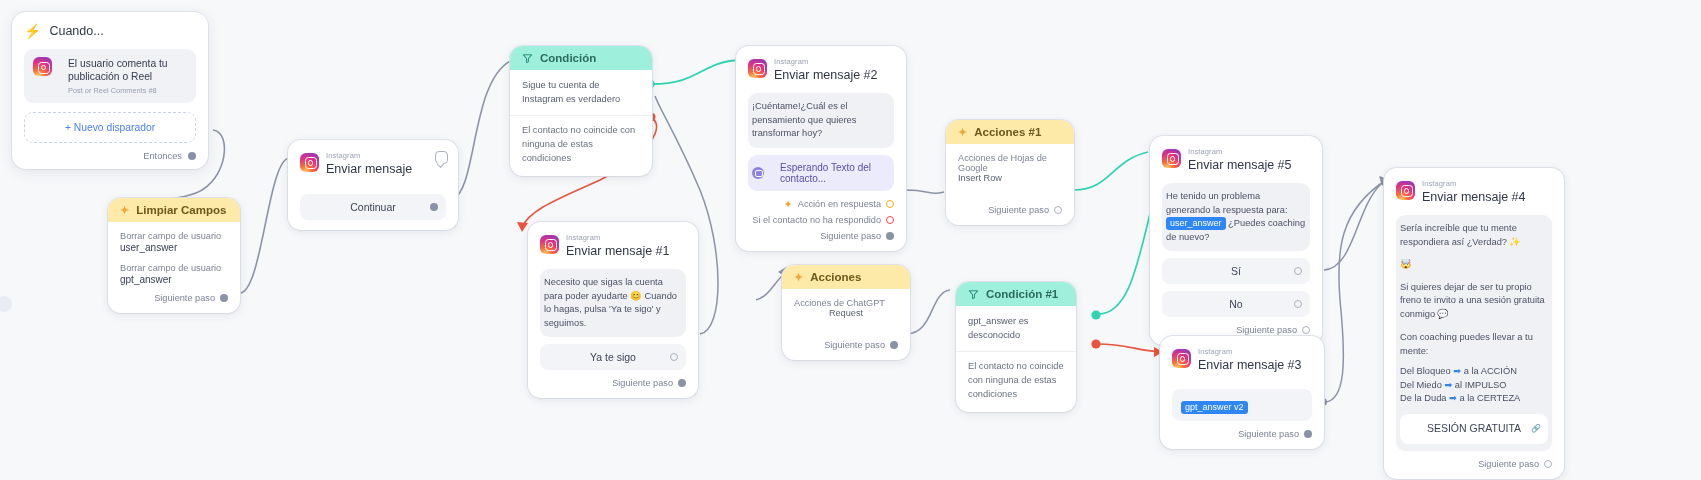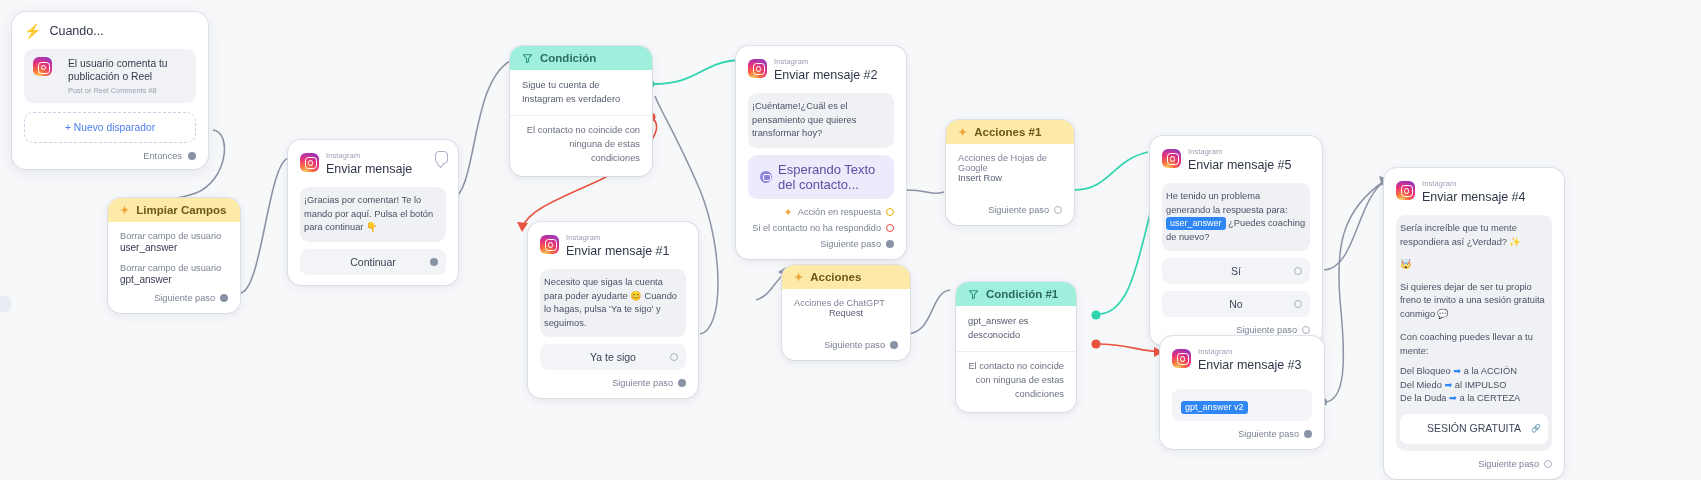--- a/index.html
+++ b/index.html
@@ -53,40 +53,40 @@
     font-size:9.3px; line-height:1.45; color:#4a5163;
   }
   .btn {
     margin-top:7px; background:#f3f4f7; border-radius:8px;
     padding:7px 9px; font-size:10.5px; color:#3d4456; text-align:center;
     position:relative;
   }
   .btn .dot{ position:absolute; right:8px; top:50%; transform:translateY(-50%); }
   .wait {
     margin-top:7px; background:#ecebfb; border-radius:9px;
-    padding:7px 9px 7px 12px; font-size:13px; color:#5a4fa3;
-    display:flex; align-items:center; gap:6px;
+    padding:7px 9px 7px 4px; font-size:10px; color:#5a4fa3;
+    display:flex; align-items:center; gap:16px;
   }
   .bubble-ic{ width:12px;height:12px;border-radius:50%;background:#8d82e0;position:relative;flex:0 0 12px;}
   .bubble-ic::after{content:"";position:absolute;left:3px;top:3.5px;width:6px;height:5px;border:1.3px solid #fff;border-radius:2px;}
 
   .row-right{
     display:flex; align-items:center; justify-content:flex-end; gap:5px;
     font-size:9.2px; color:#7b8294; margin-top:8px;
   }
   .ring{ width:8px;height:8px;border-radius:50%;border:1.6px solid #b9bfcc; display:inline-block;}
   .ring.yellow{ border-color:#eab308; }
   .ring.red{ border-color:#ef4444; }
   .ring.grey{ border-color:#aab0bd; }
 
   .spark{ color:#f0a73a; font-size:11px; line-height:1; }
   .funnel{ width:11px;height:11px; flex:0 0 11px; }
 
   .cond-line{ font-size:9.3px; color:#555c6e; line-height:1.5; }
-  .cond-line.r{ text-align:right; color:#69707f; }
+  .cond-line.r{ text-align:left; color:#69707f; }
   .cond-sep{ border-top:1px solid #eceef2; margin:8px -12px 8px -12px; }
 
   .field-lbl{ font-size:9.2px; color:#7c8395; }
   .field-val{ font-size:10px; color:#353c4d; margin-top:1px; }
   .field + .field { margin-top:10px; }
 
   .chip{
     display:inline-block; background:#2f87f5; color:#fff;
     border-radius:3px; padding:0px 4px; font-size:9px; line-height:1.45;
   }
@@ -220,21 +220,20 @@
   <div class="node" style="left:288px; top:140px; width:170px;">
     <div class="chat-ic"></div>
     <div class="nhead plain">
       <span class="ig-badge"></span>
       <span class="ig-txt">
         <span class="ig-sub">Instagram</span><br>
         <span class="ig-title">Enviar mensaje</span>
       </span>
     </div>
     <div class="nbody">
-      <div class="msg">¡Gracias por comentar! Te lo mando por aquí. Pulsa el botón para continuar 👇</div>
       <div class="btn">
         <span>Continuar</span>
         <span class="dot-solid dot"></span>
       </div>
     </div>
   </div>
 
   <div class="node" style="left:510px; top:46px; width:142px;">
     <div class="nhead teal">
       <svg class="funnel" viewBox="0 0 24 24">

